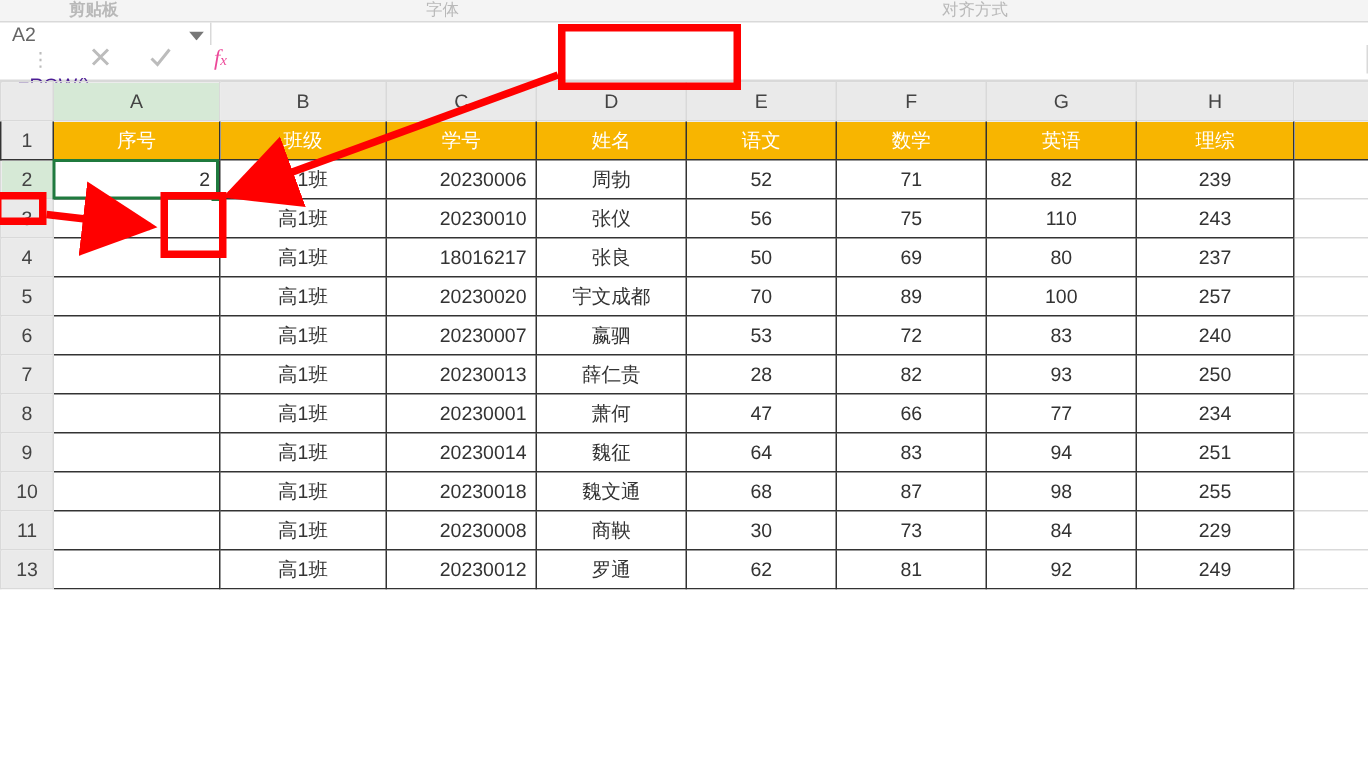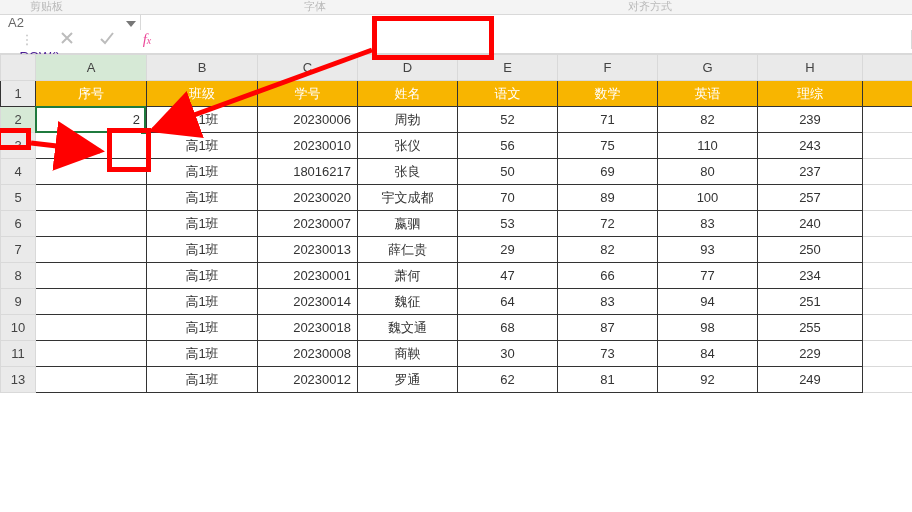--- a/index.html
+++ b/index.html
@@ -17,22 +17,22 @@
   
   .ribbon-strip {
     position: relative;
     height: 14px;
     background: #f4f4f4;
     color: #b9b9b9;
     font-size: 11px;
     user-select: none;
   }
   .ribbon-strip span { position: absolute; top: -1px; }
-  .rib-left  { left: 30px; }
-  .rib-mid   { left: 304px; text-align: right; }
+  .rib-left  { left: 46px; font-weight: bold; }
+  .rib-mid   { left: 284px; text-align: right; }
   .rib-right { left: 628px; }
 
   
   .namebar {
     display: flex;
     align-items: stretch;
     height: 38px;
     border-top: 1px solid #d9d9d9;
     border-bottom: 1px solid #d9d9d9;
     background: #fff;
@@ -309,21 +309,21 @@
           <td class="data">83</td>
           <td class="data">240</td>
           <td class="empty"></td>
         </tr>
         <tr class="data-row">
           <td class="hdr row-hdr">7</td>
           <td class="data ra"></td>
           <td class="data">高1班</td>
           <td class="data ra">20230013</td>
           <td class="data">薛仁贵</td>
-          <td class="data">29</td>
+          <td class="data">28</td>
           <td class="data">82</td>
           <td class="data">93</td>
           <td class="data">250</td>
           <td class="empty"></td>
         </tr>
         <tr class="data-row">
           <td class="hdr row-hdr">8</td>
           <td class="data ra"></td>
           <td class="data">高1班</td>
           <td class="data ra">20230001</td>

